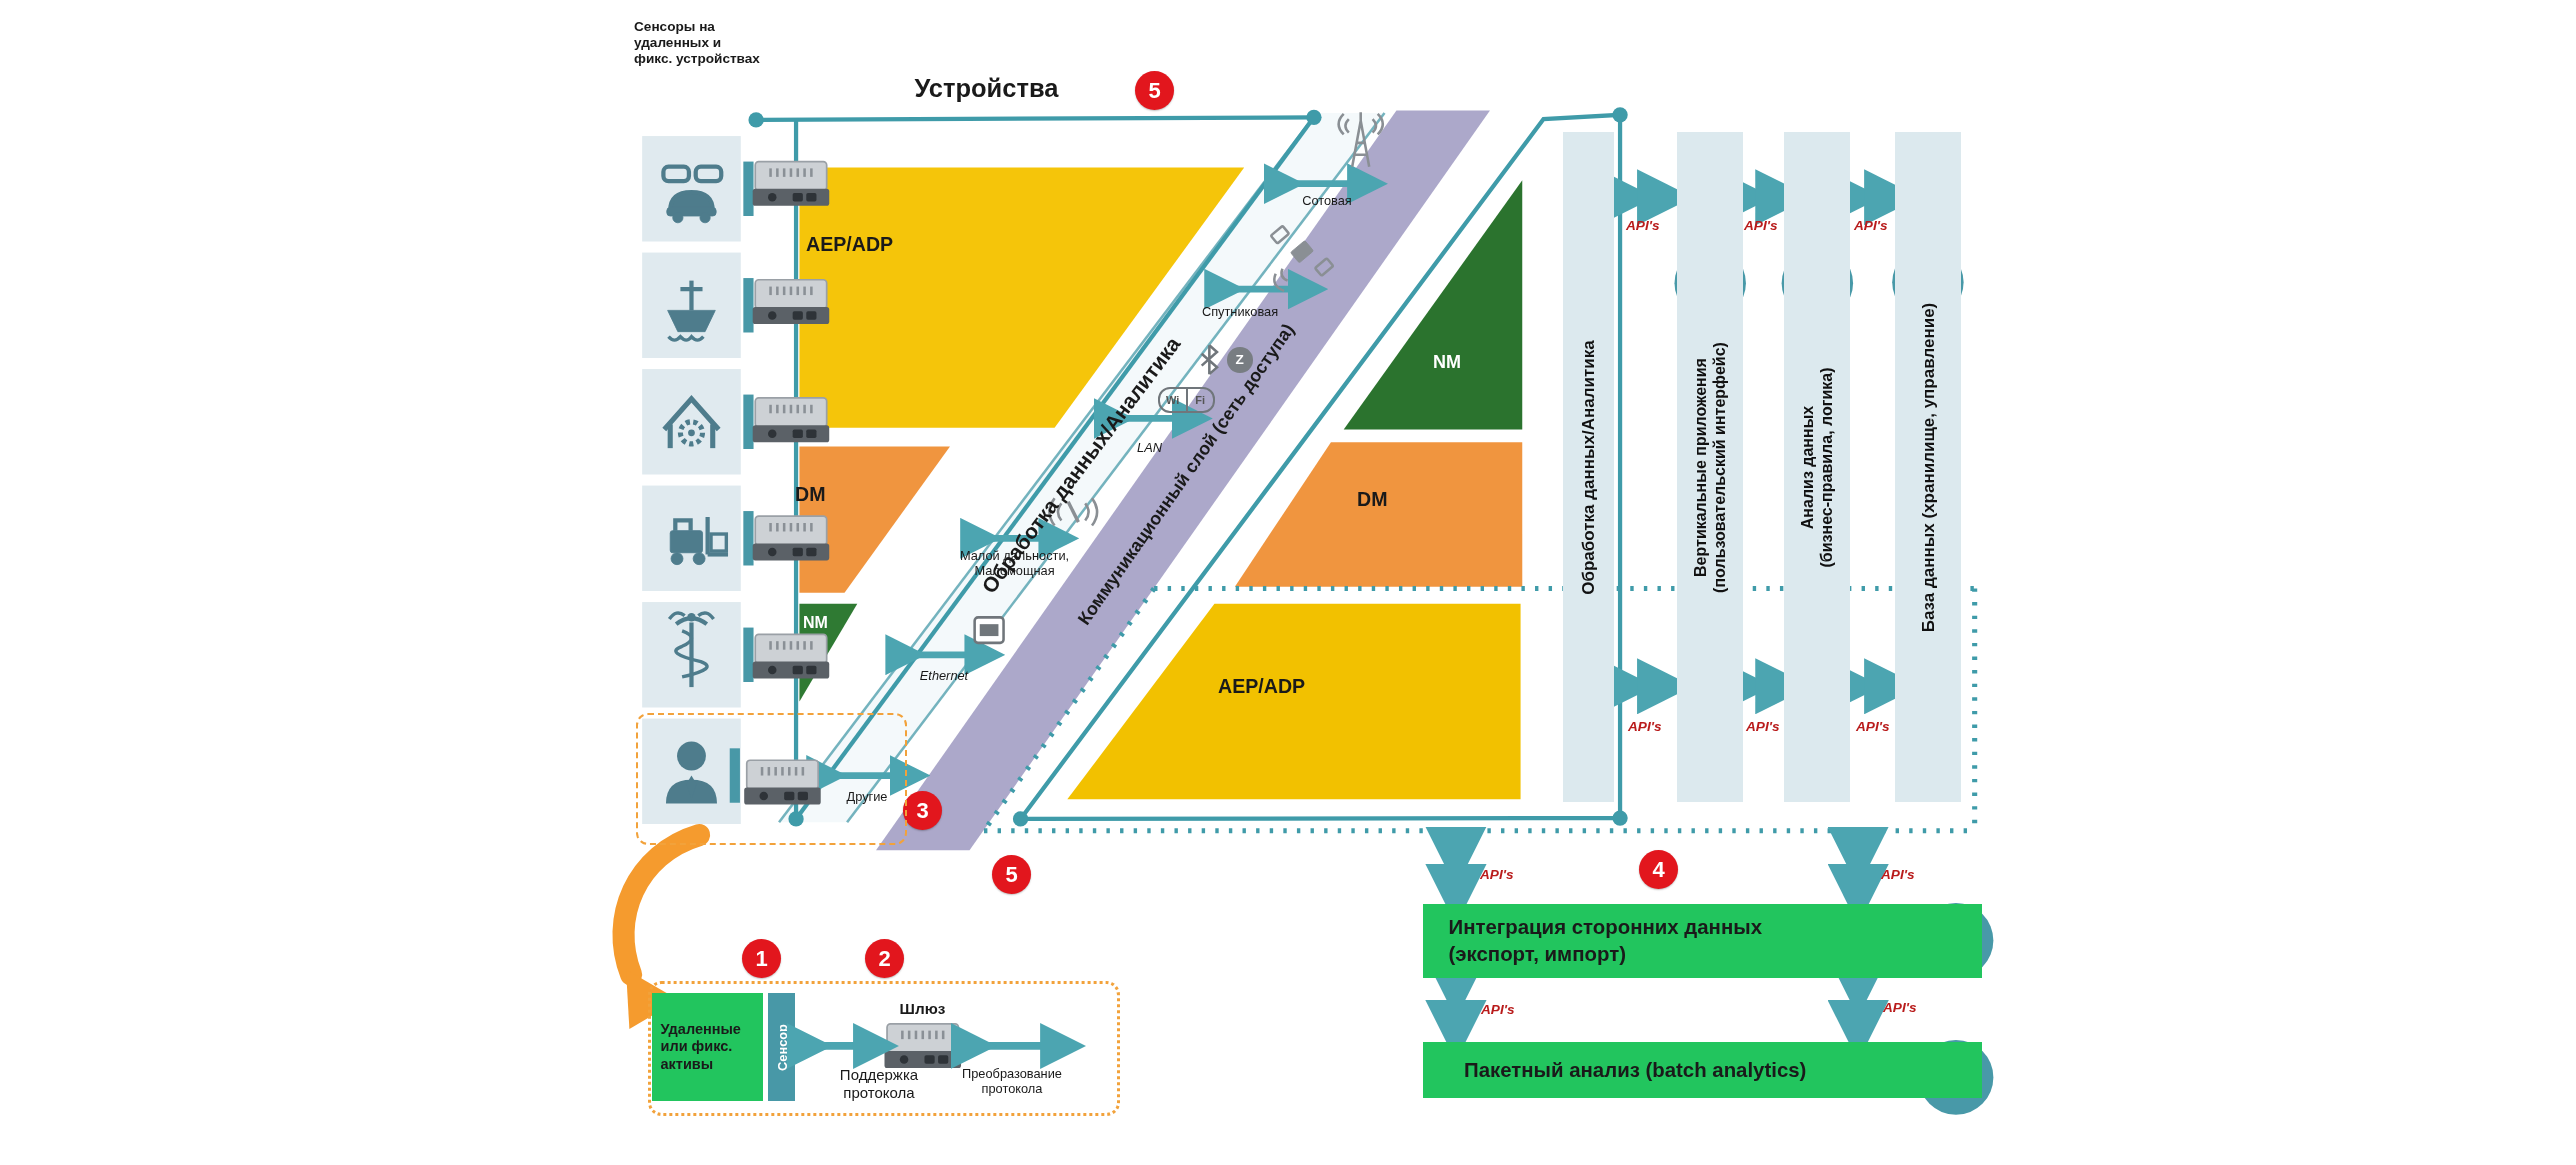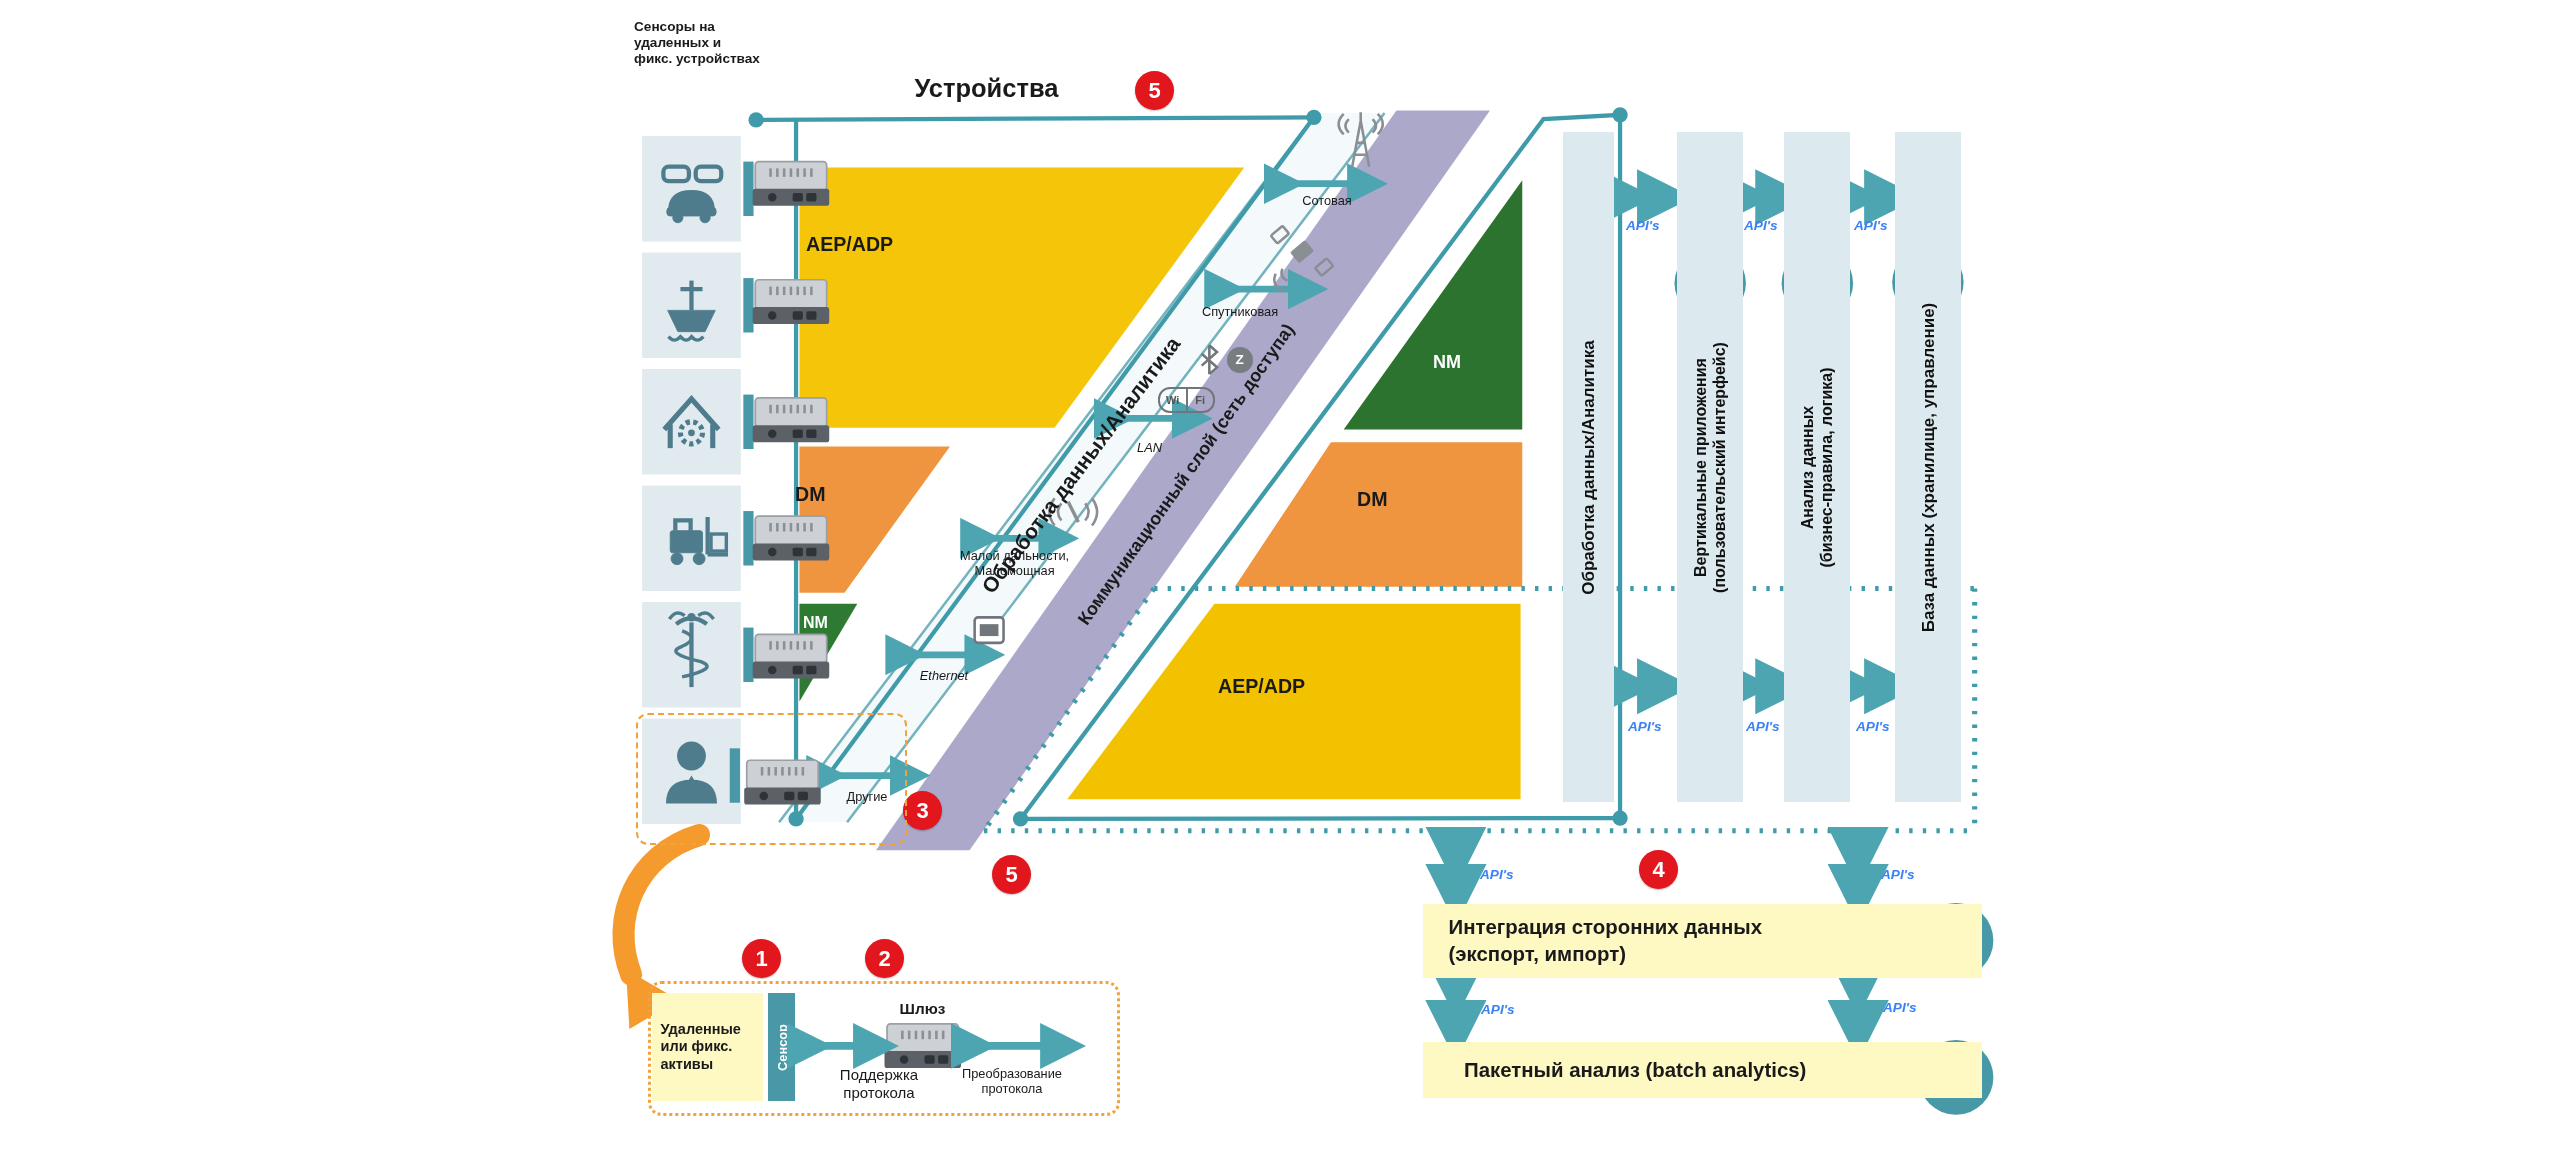--- a/index.html
+++ b/index.html
@@ -10,22 +10,22 @@
   .lbl{position:absolute;white-space:pre-line;line-height:1.18;}
   .b{font-weight:bold;}
   .ctr{text-align:center;}
   .badge{position:absolute;width:39px;height:39px;border-radius:50%;background:#E2161D;
          color:#fff;font-weight:bold;font-size:22px;display:flex;align-items:center;
          justify-content:center;box-shadow:0 0.9px 1.7px rgba(0,0,0,.25);}
   .bar{position:absolute;top:132px;height:670px;background:#DCE9EE;}
   .barlbl{position:absolute;width:655px;height:49px;transform:rotate(-90deg);
           transform-origin:center;display:flex;align-items:center;justify-content:center;
           font-weight:bold;font-size:17px;text-align:center;white-space:pre-line;line-height:1.15;color:#111;}
-  .bluebox{position:absolute;background:#fef9c3;display:flex;align-items:center;}
-  .api{position:absolute;font-style:italic;font-weight:bold;font-size:13.6px;color:#3b82f6;}
+  .bluebox{position:absolute;background:#22c55e;display:flex;align-items:center;}
+  .api{position:absolute;font-style:italic;font-weight:bold;font-size:13.6px;color:#b91c1c;}
   .rot90{transform:rotate(-90deg);transform-origin:center;}
 </style>
 </head>
 <body>
 
 <div id="stage">
 
 <svg id="geo" width="2576" height="1165" viewBox="0 0 3029 1370">
   <defs>
     <marker id="ah" markerWidth="6" markerHeight="6" refX="3" refY="3" orient="auto" markerUnits="strokeWidth">

